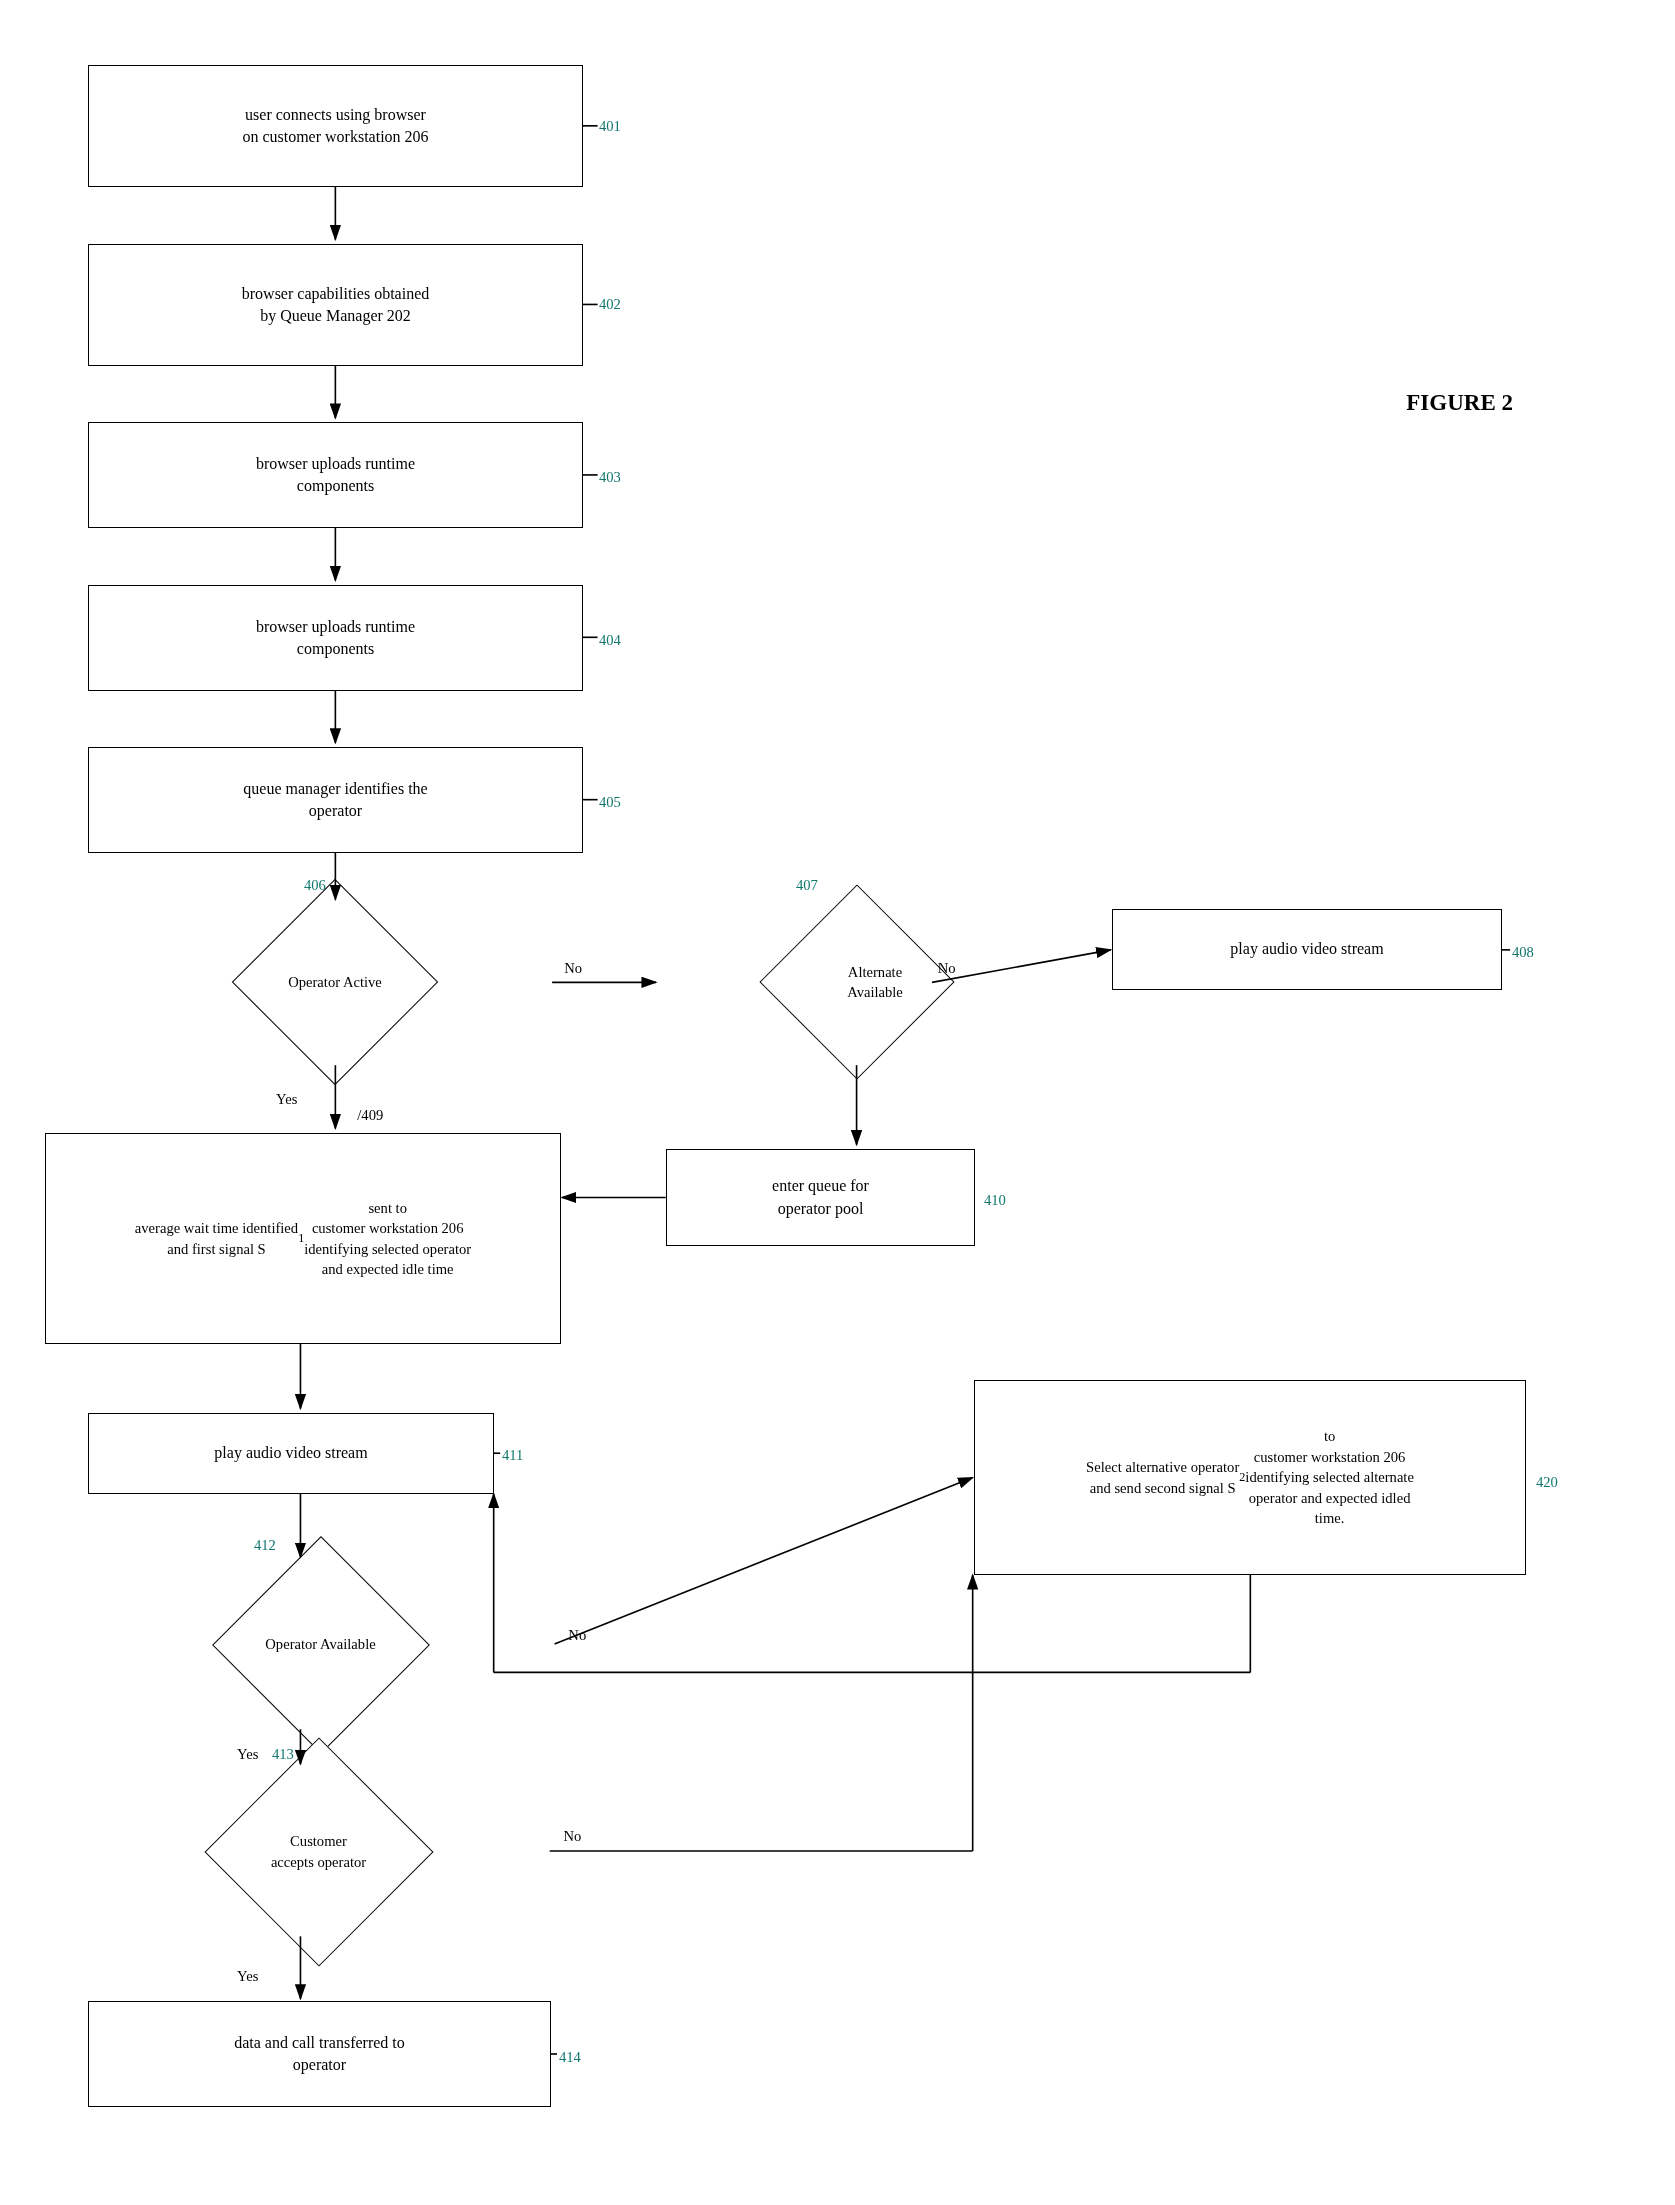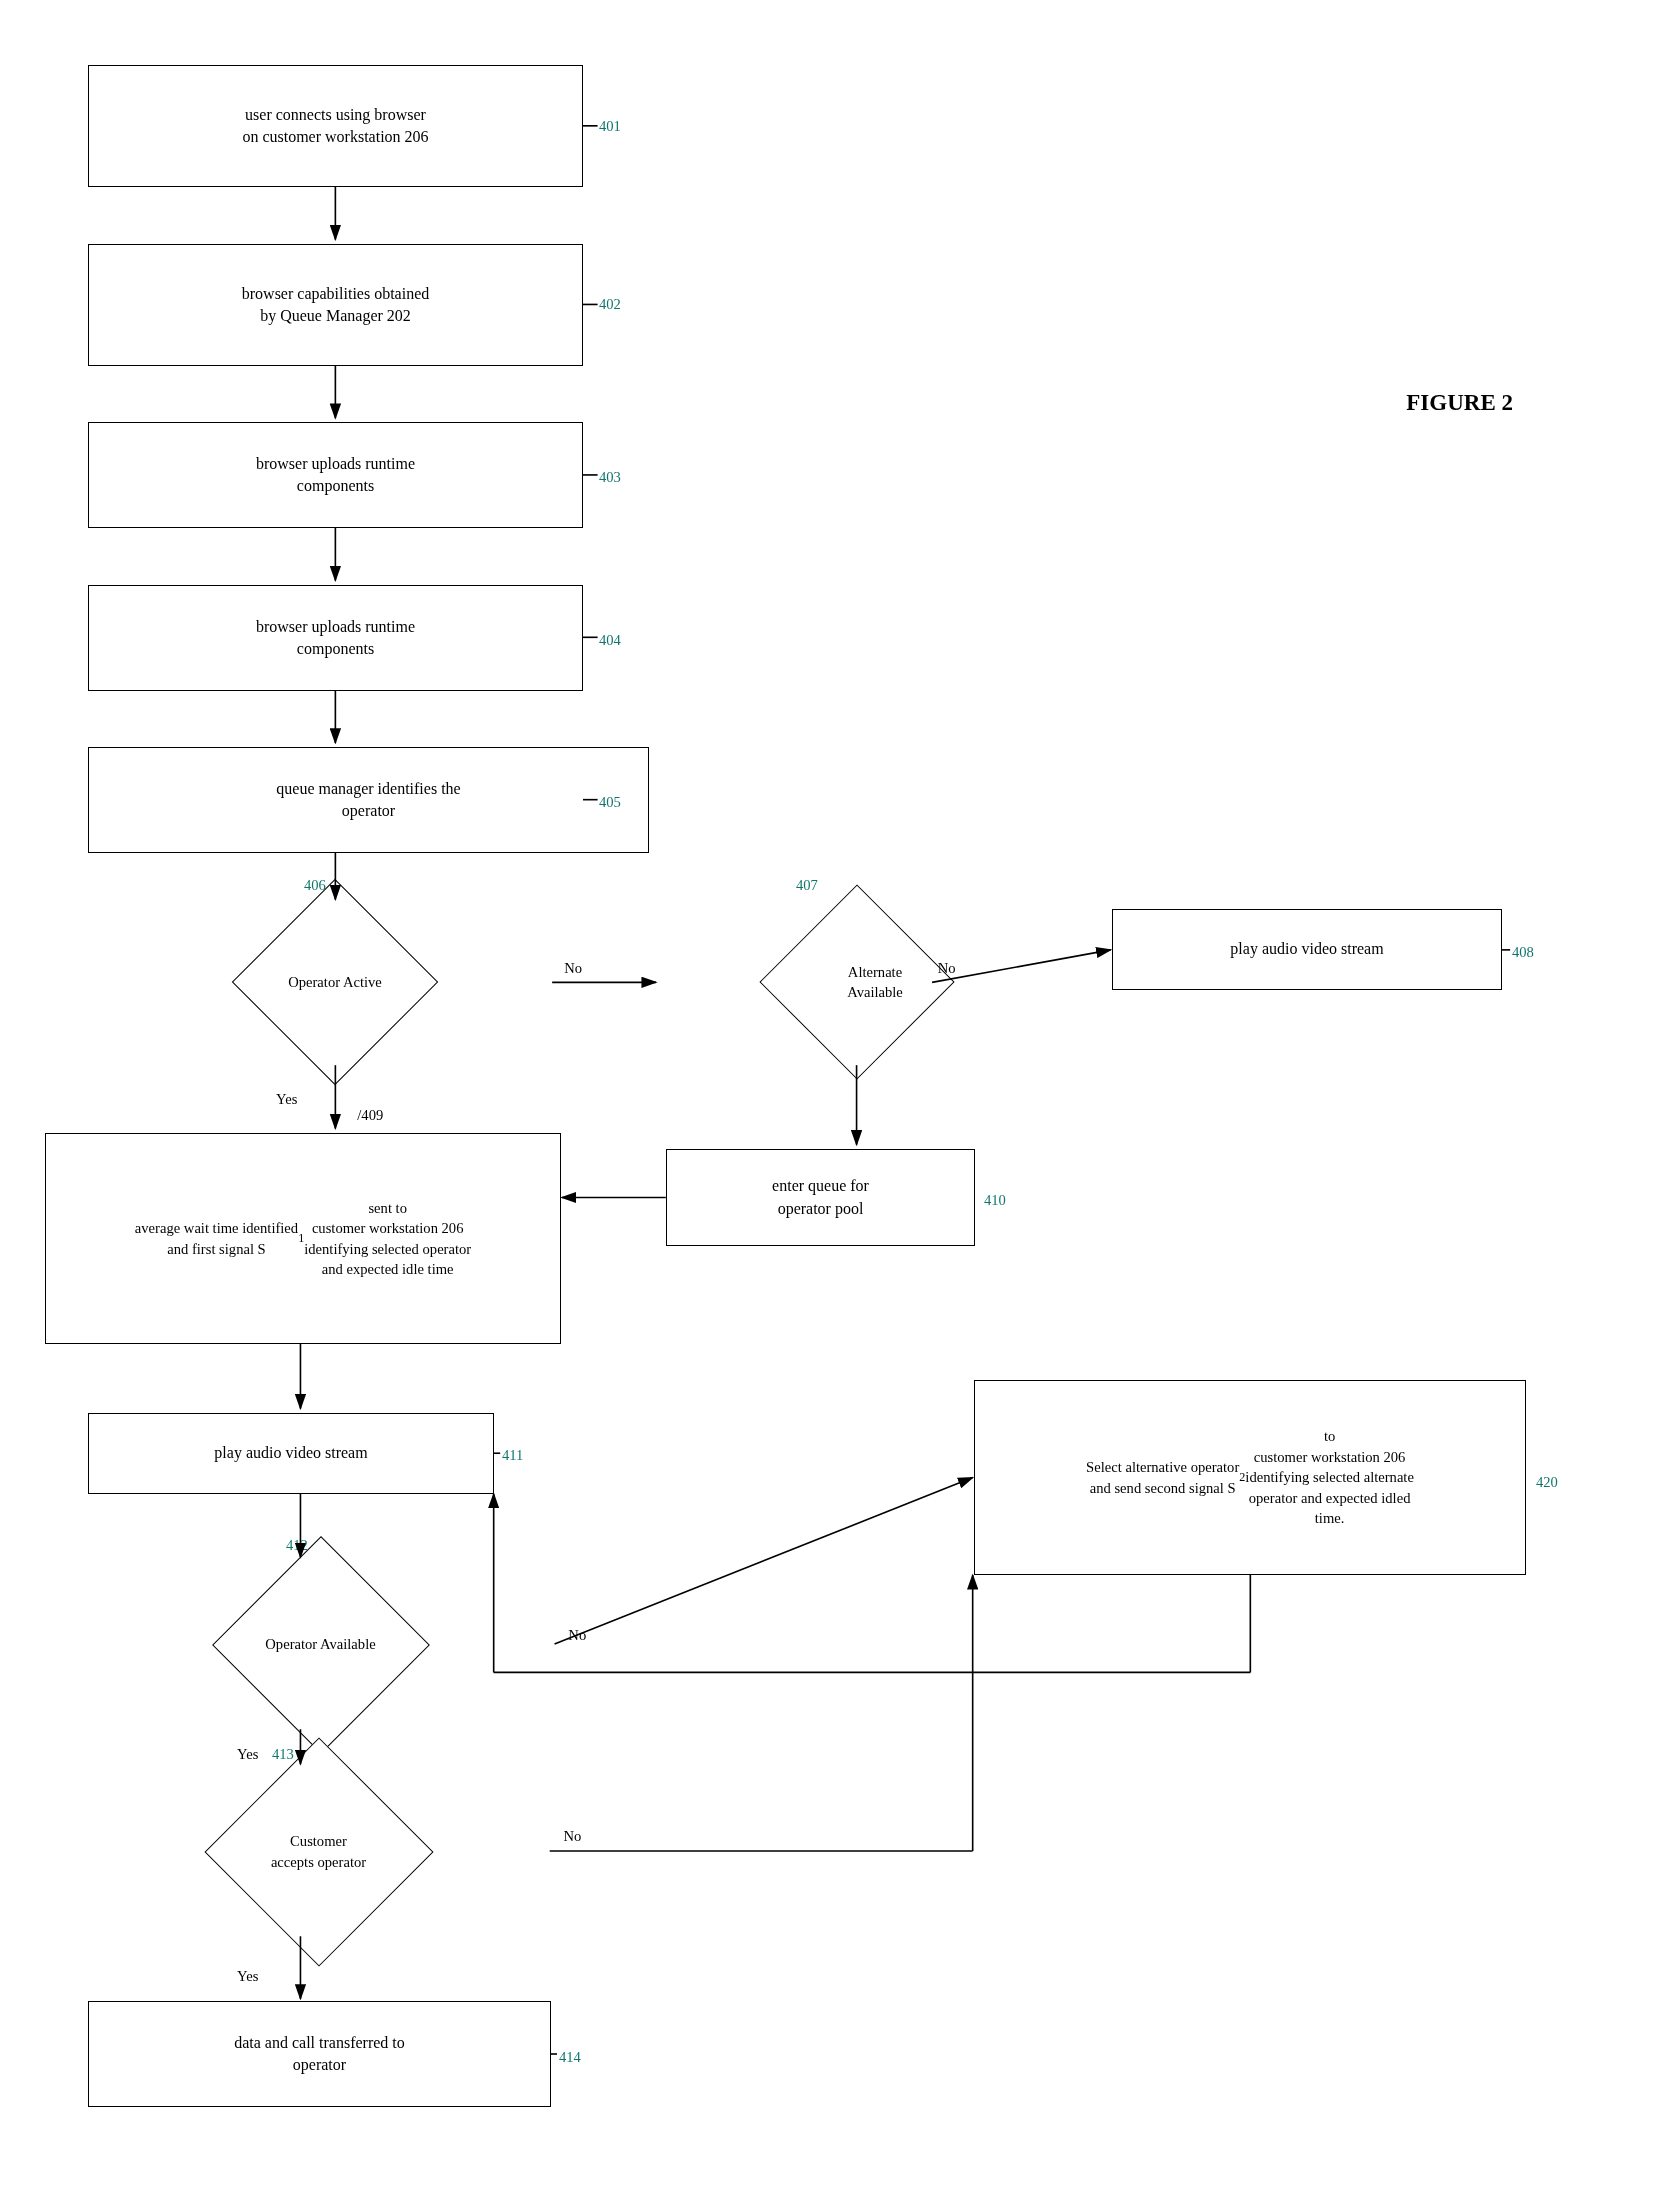--- a/index.html
+++ b/index.html
@@ -114,21 +114,21 @@
   <div class="flow-box" style="left:88px; top:422px; width:495px; height:106px; font-size:16px;">
     browser uploads runtime<br>components
   </div>
   <span class="step-label" style="left:599px; top:469px;">403</span>
 
   <div class="flow-box" style="left:88px; top:585px; width:495px; height:106px; font-size:16px;">
     browser uploads runtime<br>components
   </div>
   <span class="step-label" style="left:599px; top:632px;">404</span>
 
-  <div class="flow-box" style="left:88px; top:747px; width:561px; height:106px; font-size:16px;">
+  <div class="flow-box" style="left:88px; top:747px; width:495px; height:106px; font-size:16px;">
     queue manager identifies the<br>operator
   </div>
   <span class="step-label" style="left:599px; top:794px;">405</span>
 
   <div class="diamond-wrapper" style="left:120px; top:901px; width:430px; height:162px;">
     <div class="diamond" style="width:146px; height:146px;"></div>
     <div class="diamond-text" style="font-size:14.6px;">Operator Active</div>
   </div>
   <span class="step-label" style="left:304px; top:877px;">406</span>
 
@@ -159,21 +159,21 @@
 
   <div class="flow-box" style="left:974px; top:1380px; width:552px; height:195px; font-size:14.6px; text-align:center;">
     Select alternative operator<br>and send second signal S<sub>2</sub> to<br>customer workstation 206<br>identifying selected alternate<br>operator and expected idled<br>time.
   </div>
   <span class="step-label" style="left:1536px; top:1474px;">420</span>
 
   <div class="diamond-wrapper" style="left:89px; top:1559px; width:463px; height:171px;">
     <div class="diamond" style="width:154px; height:154px;"></div>
     <div class="diamond-text" style="font-size:14.6px;">Operator Available</div>
   </div>
-  <span class="step-label" style="left:286px; top:1537px;font-family:Liberation Serif, serif;">412</span>
+  <span class="step-label" style="left:254px; top:1537px;font-family:Liberation Serif, serif;">412</span>
 
   <div class="diamond-wrapper" style="left:79px; top:1766px; width:479px; height:171px;">
     <div class="diamond" style="width:162px; height:162px;"></div>
     <div class="diamond-text" style="font-size:14.6px;">Customer<br>accepts operator</div>
   </div>
   <span class="step-label" style="left:272px; top:1746px;">413</span>
 
   <div class="flow-box" style="left:88px; top:2001px; width:463px; height:106px; font-size:16px; text-align:center;">
     data and call transferred to<br>operator
   </div>

